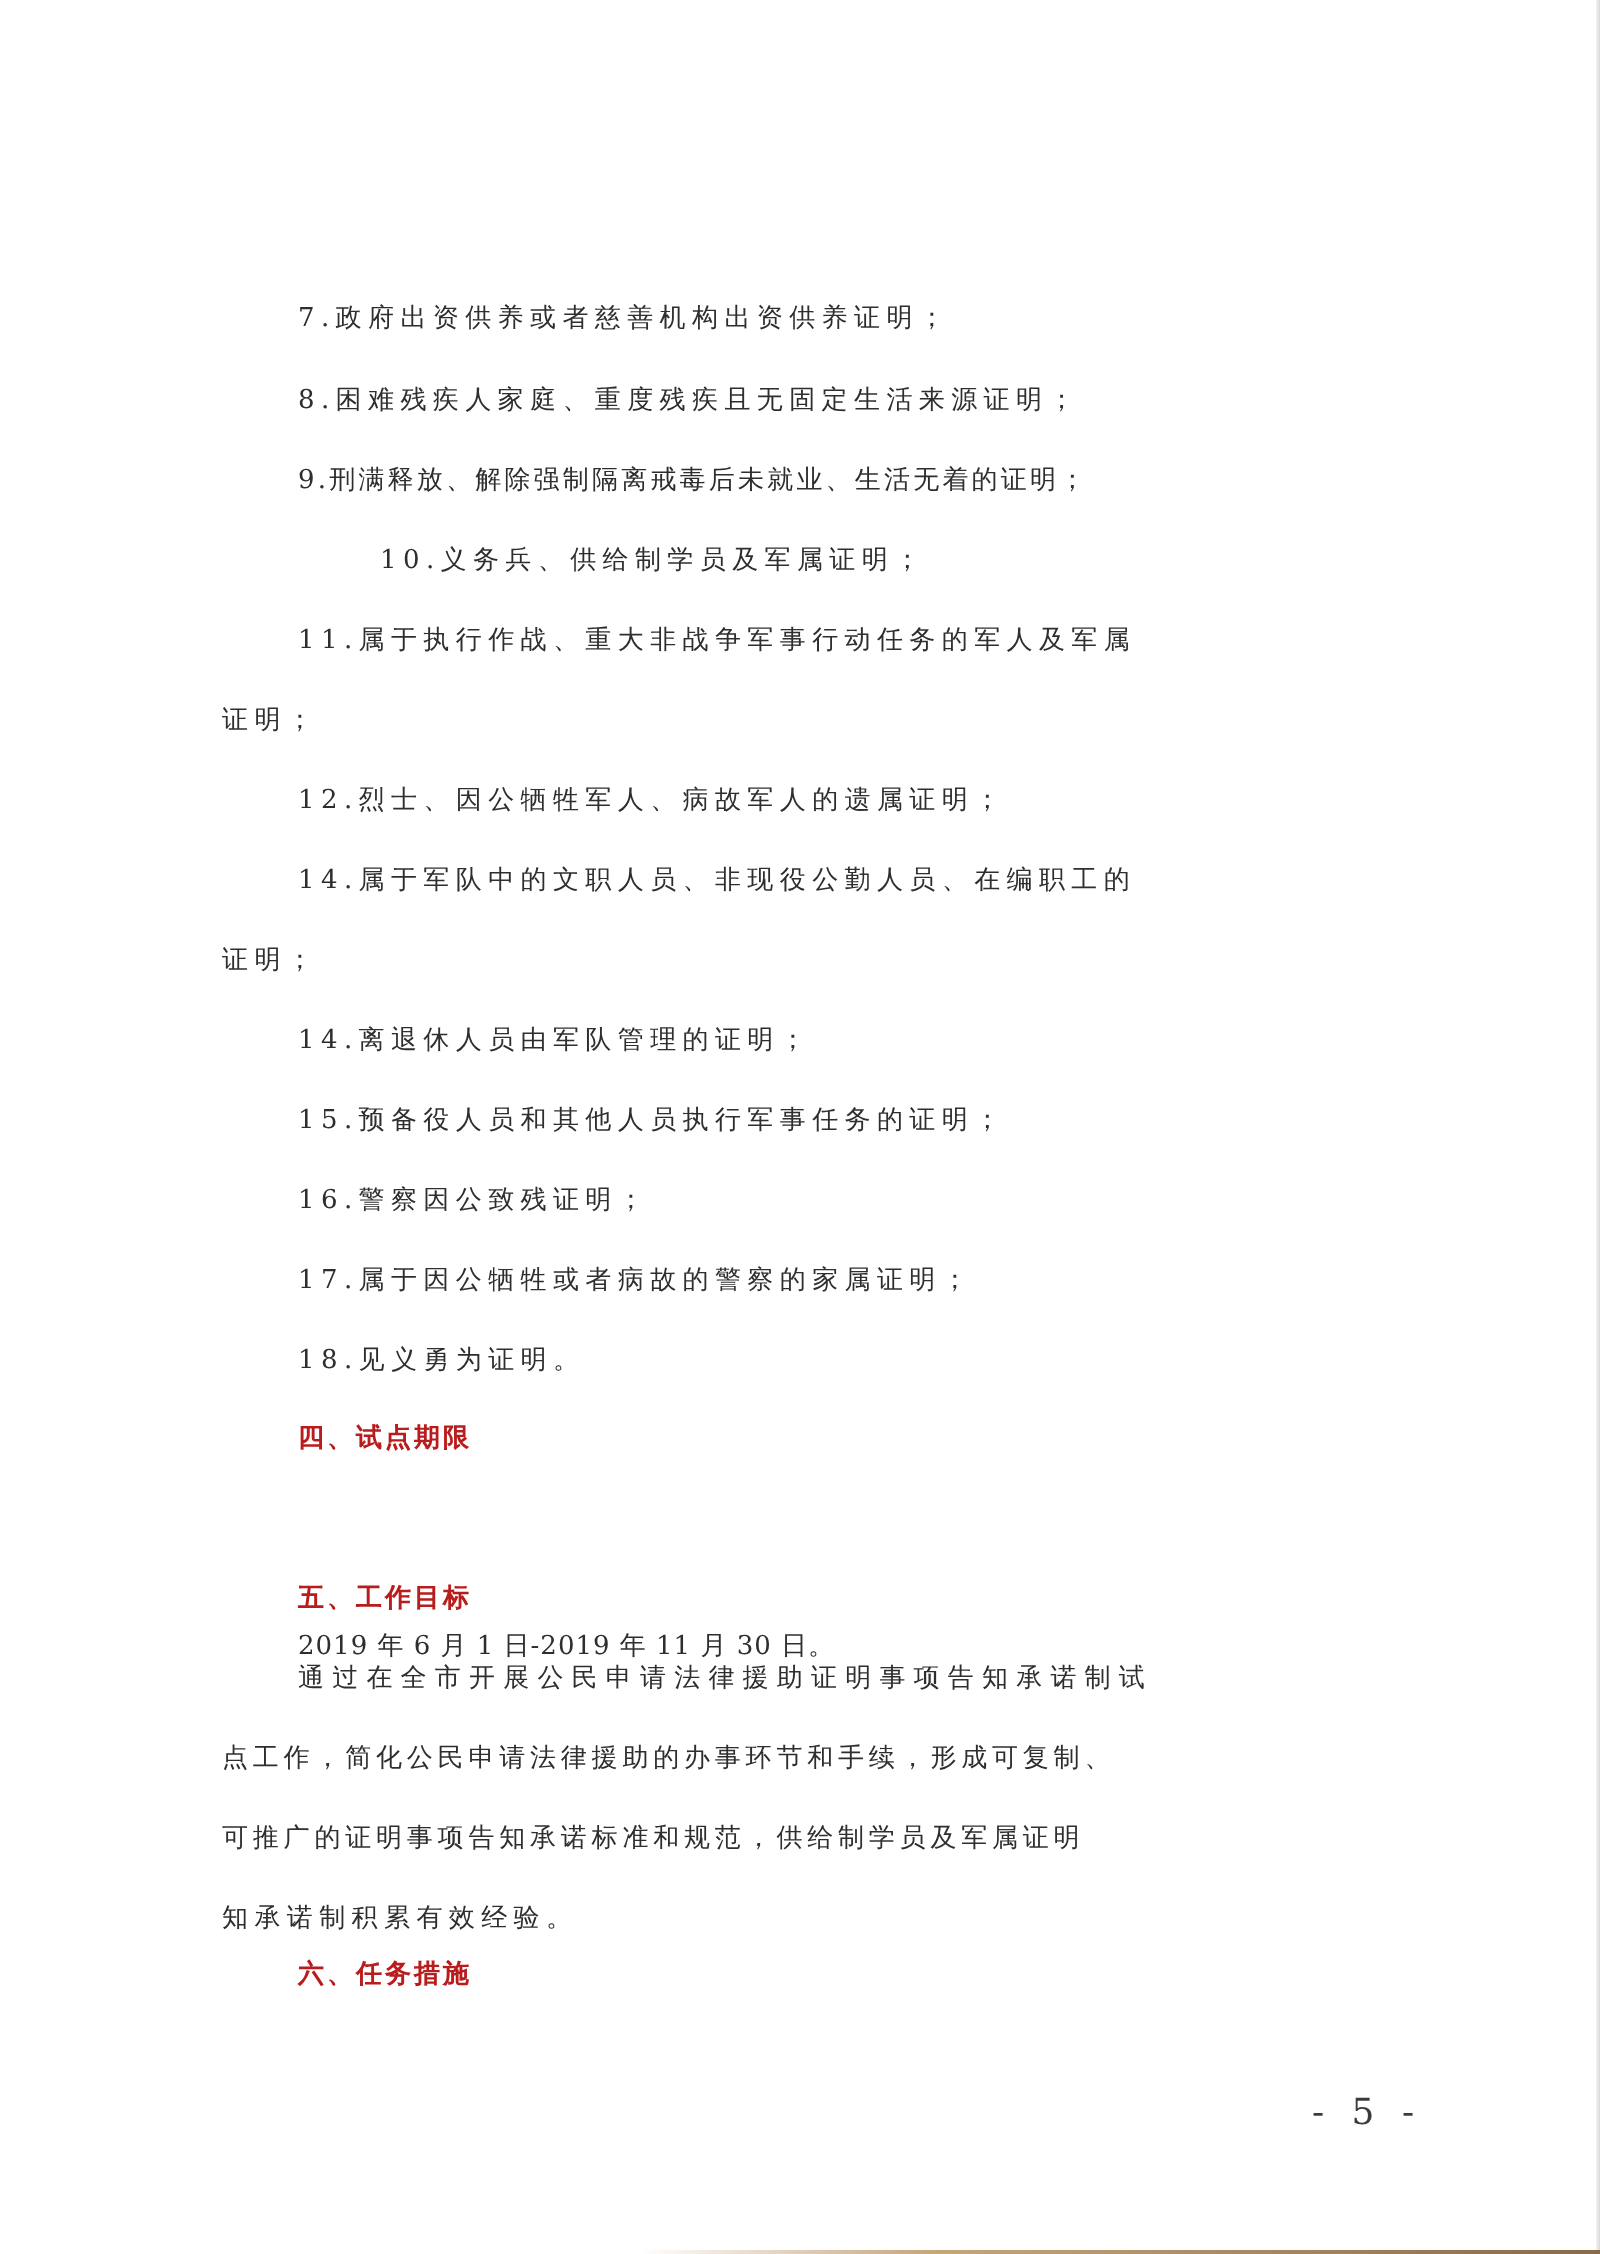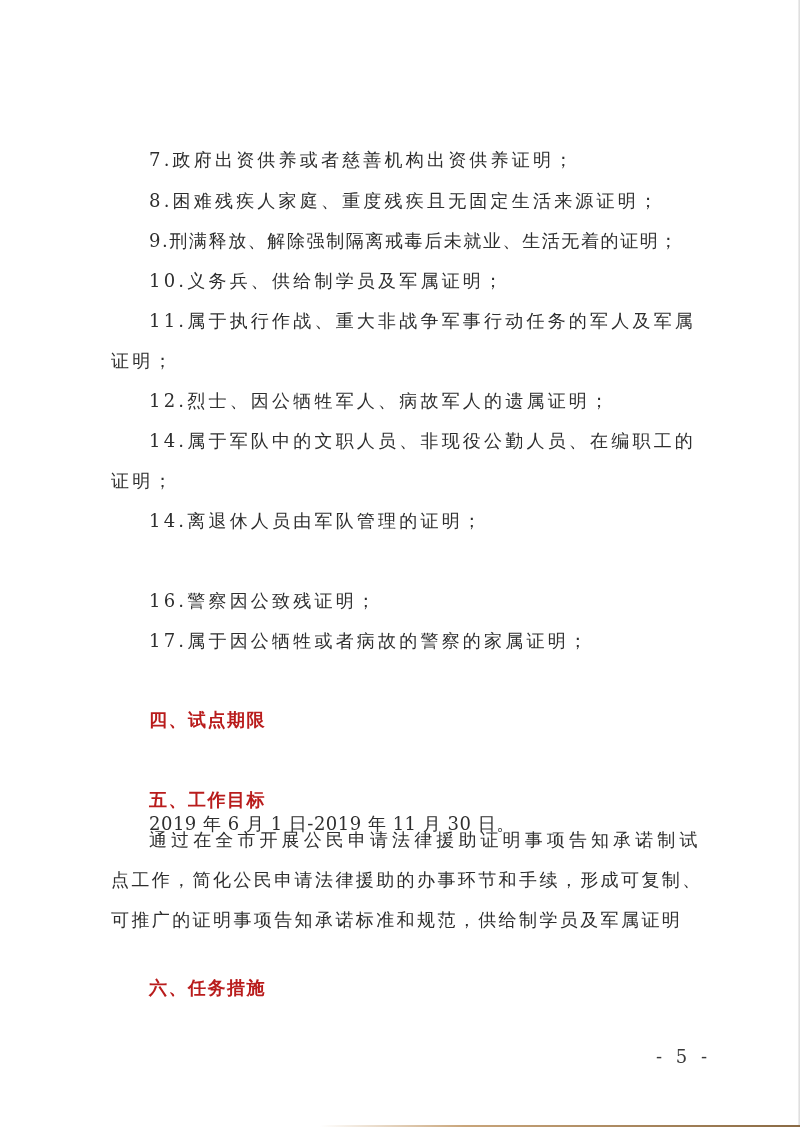--- a/index.html
+++ b/index.html
@@ -28,21 +28,21 @@
       background: linear-gradient(to right, #f2f2f2, #d9d9d9);
     }
     .edge-bottom {
       position: absolute;
       left: 320px; bottom: 0;
       width: 480px; height: 2px;
       background: linear-gradient(to right, #ffffff, #c9a57a 30%, #8a6a44);
     }
     .line {
       position: absolute;
-      font-size: 18px;
+      font-size: 13px;
       line-height: 24px;
       white-space: nowrap;
       letter-spacing: 3.2px;
       color: #2e2e2e;
     }
     .line.indent { left: 149px; }
     .line.flush { left: 111px; }
     .heading {
       font-family: "DejaVu Sans", "Liberation Sans", sans-serif;
       font-weight: bold;
@@ -62,37 +62,40 @@
     }
   </style>
 </head>
 <body>
 
 <div class="page">
 
   <div class="line indent" style="top:148px;">7.政府出资供养或者慈善机构出资供养证明；</div>
   <div class="line indent" style="top:189px;">8.困难残疾人家庭、重度残疾且无固定生活来源证明；</div>
   <div class="line indent" style="top:229px; letter-spacing:1.6px;">9.刑满释放、解除强制隔离戒毒后未就业、生活无着的证明；</div>
-  <div class="line indent" style="top:269px;">10.义务兵、供给制学员及军属证明；</div>
+  <div class="line indent" style="top:269px;margin-left:41px;">10.义务兵、供给制学员及军属证明；</div>
   <div class="line indent" style="top:309px;">11.属于执行作战、重大非战争军事行动任务的军人及军属</div>
   <div class="line flush" style="top:349px;">证明；</div>
   <div class="line indent" style="top:389px;">12.烈士、因公牺牲军人、病故军人的遗属证明；</div>
   <div class="line indent" style="top:429px;">14.属于军队中的文职人员、非现役公勤人员、在编职工的</div>
   <div class="line flush" style="top:469px;">证明；</div>
   <div class="line indent" style="top:509px;">14.离退休人员由军队管理的证明；</div>
+  <div class="line indent" style="top:549px;">15.预备役人员和其他人员执行军事任务的证明；</div>
   <div class="line indent" style="top:589px;">16.警察因公致残证明；</div>
   <div class="line indent" style="top:629px;">17.属于因公牺牲或者病故的警察的家属证明；</div>
+  <div class="line indent" style="top:669px;">18.见义勇为证明。</div>
 
   <div class="line indent heading" style="top:708px;">四、试点期限</div>
   <div class="line indent" style="top:784px; letter-spacing:0.5px;margin-top:28px;">2019 年 6 月 1 日-2019 年 11 月 30 日。</div>
 
   <div class="line indent heading" style="top:788px;text-align:right;">五、工作目标</div>
   <div class="line flush" style="top:868px; letter-spacing:2.4px;">点工作，简化公民申请法律援助的办事环节和手续，形成可复制、</div>
   <div class="line indent para-line" style="top:828px;">通过在全市开展公民申请法律援助证明事项告知承诺制试</div>
   <div class="line flush" style="top:908px; letter-spacing:2.4px;">可推广的证明事项告知承诺标准和规范，供给制学员及军属证明</div>
+  <div class="line flush" style="top:948px;">知承诺制积累有效经验。</div>
 
   <div class="line indent heading" style="top:972px; top:976px;">六、任务措施</div>
 
   <div class="page-number">- 5 -</div>
 
   <div class="edge-right"></div>
   <div class="edge-bottom"></div>
 </div>
 
 </body></html>

